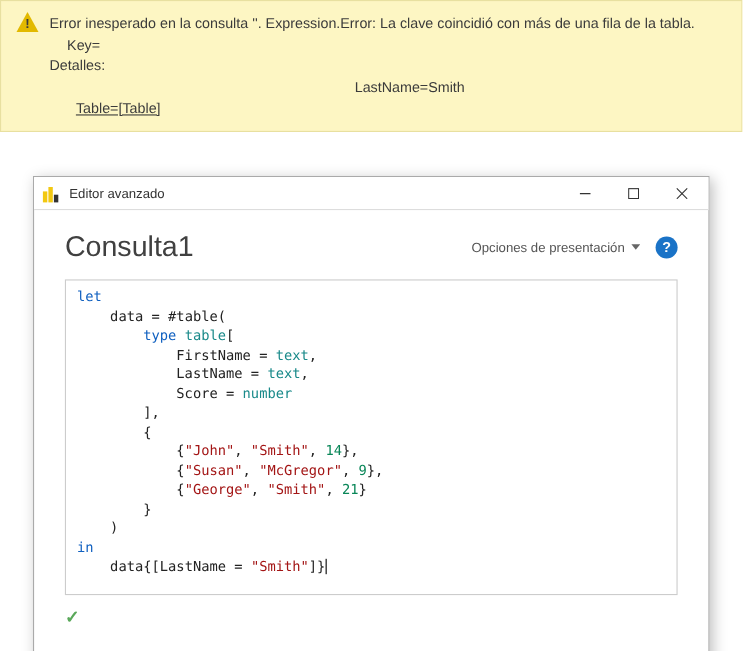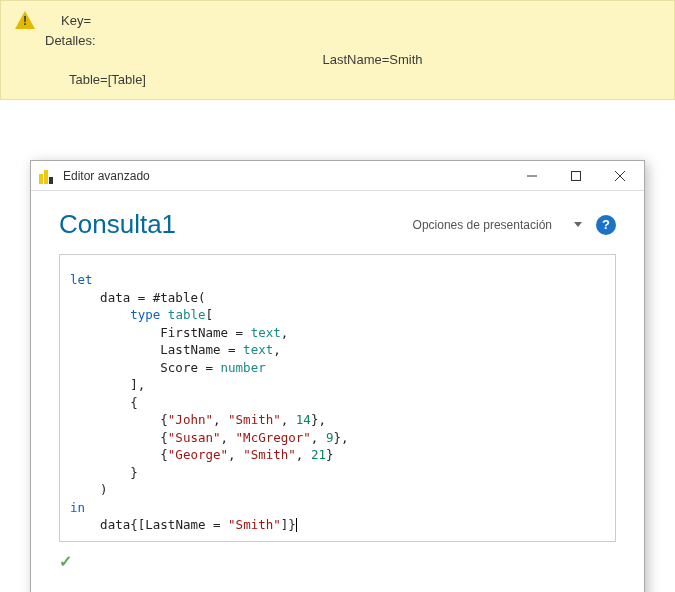--- a/index.html
+++ b/index.html
@@ -37,21 +37,21 @@
     top: 3px;
     width: 6px;
     text-align: center;
     color: #3b3b3b;
     font-weight: bold;
     font-size: 12px;
   }
   .error-banner .line { line-height: 1.5; }
   .error-banner .indent1 { padding-left: 16px; }
   .error-banner .indent2 { padding-left: 40px; text-align: center; }
-  .error-banner .indent3 { padding-left: 24px; }
+  .error-banner .indent3 { padding-left: 24px; text-decoration: underline; }
 
   .dialog {
     position: absolute;
     left: 30px;
     top: 120px;
     width: 615px;
     height: 470px;
     background: #fff;
     border: 1px solid #aaa;
     box-shadow: 3px 3px 12px rgba(0,0,0,0.25);
@@ -94,30 +94,30 @@
     overflow: hidden;
   }
   .header-row {
     display: flex;
     align-items: center;
     margin-bottom: 14px;
   }
   .query-name {
     font-size: 26px;
     font-weight: 300;
-    color: #0369a1;
+    color: #404040;
     flex: 1;
   }
   .disp-opts {
     font-size: 12px;
     color: #555;
     cursor: pointer;
     display: flex;
     align-items: center;
-    gap: 22px;
+    gap: 6px;
     margin-right: 14px;
   }
   .chev {
     width: 0; height: 0;
     border-left: 4px solid transparent;
     border-right: 4px solid transparent;
     border-top: 5px solid #666;
   }
   .help-icon {
     width: 20px; height: 20px;
@@ -129,21 +129,21 @@
     display: flex; align-items:center; justify-content:center;
     cursor: pointer;
   }
 
   .code-box {
     border: 1px solid #ccc;
     flex: 1;
     overflow: auto;
     font-family: Consolas, "Courier New", monospace;
     font-size: 12.5px;
-    padding: 16px 10px;
+    padding: 6px 10px;
     line-height: 1.4;
     color: #222;
     position: relative;
   }
   .code-box pre { margin:0; white-space: pre; }
   .kw-blue { color: #1060c0; }
   .kw-teal { color: #1a8a8a; }
   .str { color: #a31515; }
   .num { color: #098658; }
   .cursor {
@@ -187,20 +187,21 @@
     background: #0f7b6c;
     border-color: #0f7b6c;
     color: #fff;
   }
 </style>
 </head>
 <body>
 
 <div class="error-banner">
   <div class="warn-icon"></div>
+  <div class="line">Error inesperado en la consulta ''. Expression.Error: La clave coincidió con más de una fila de la tabla.</div>
   <div class="line indent1">Key=</div>
   <div class="line">Detalles:</div>
   <div class="line indent2">LastName=Smith</div>
   <div class="line indent3">Table=[Table]</div>
 </div>
 
 <div class="dialog">
   <div class="titlebar">
     <div class="app-icon">
       <div class="bar b1"></div>

